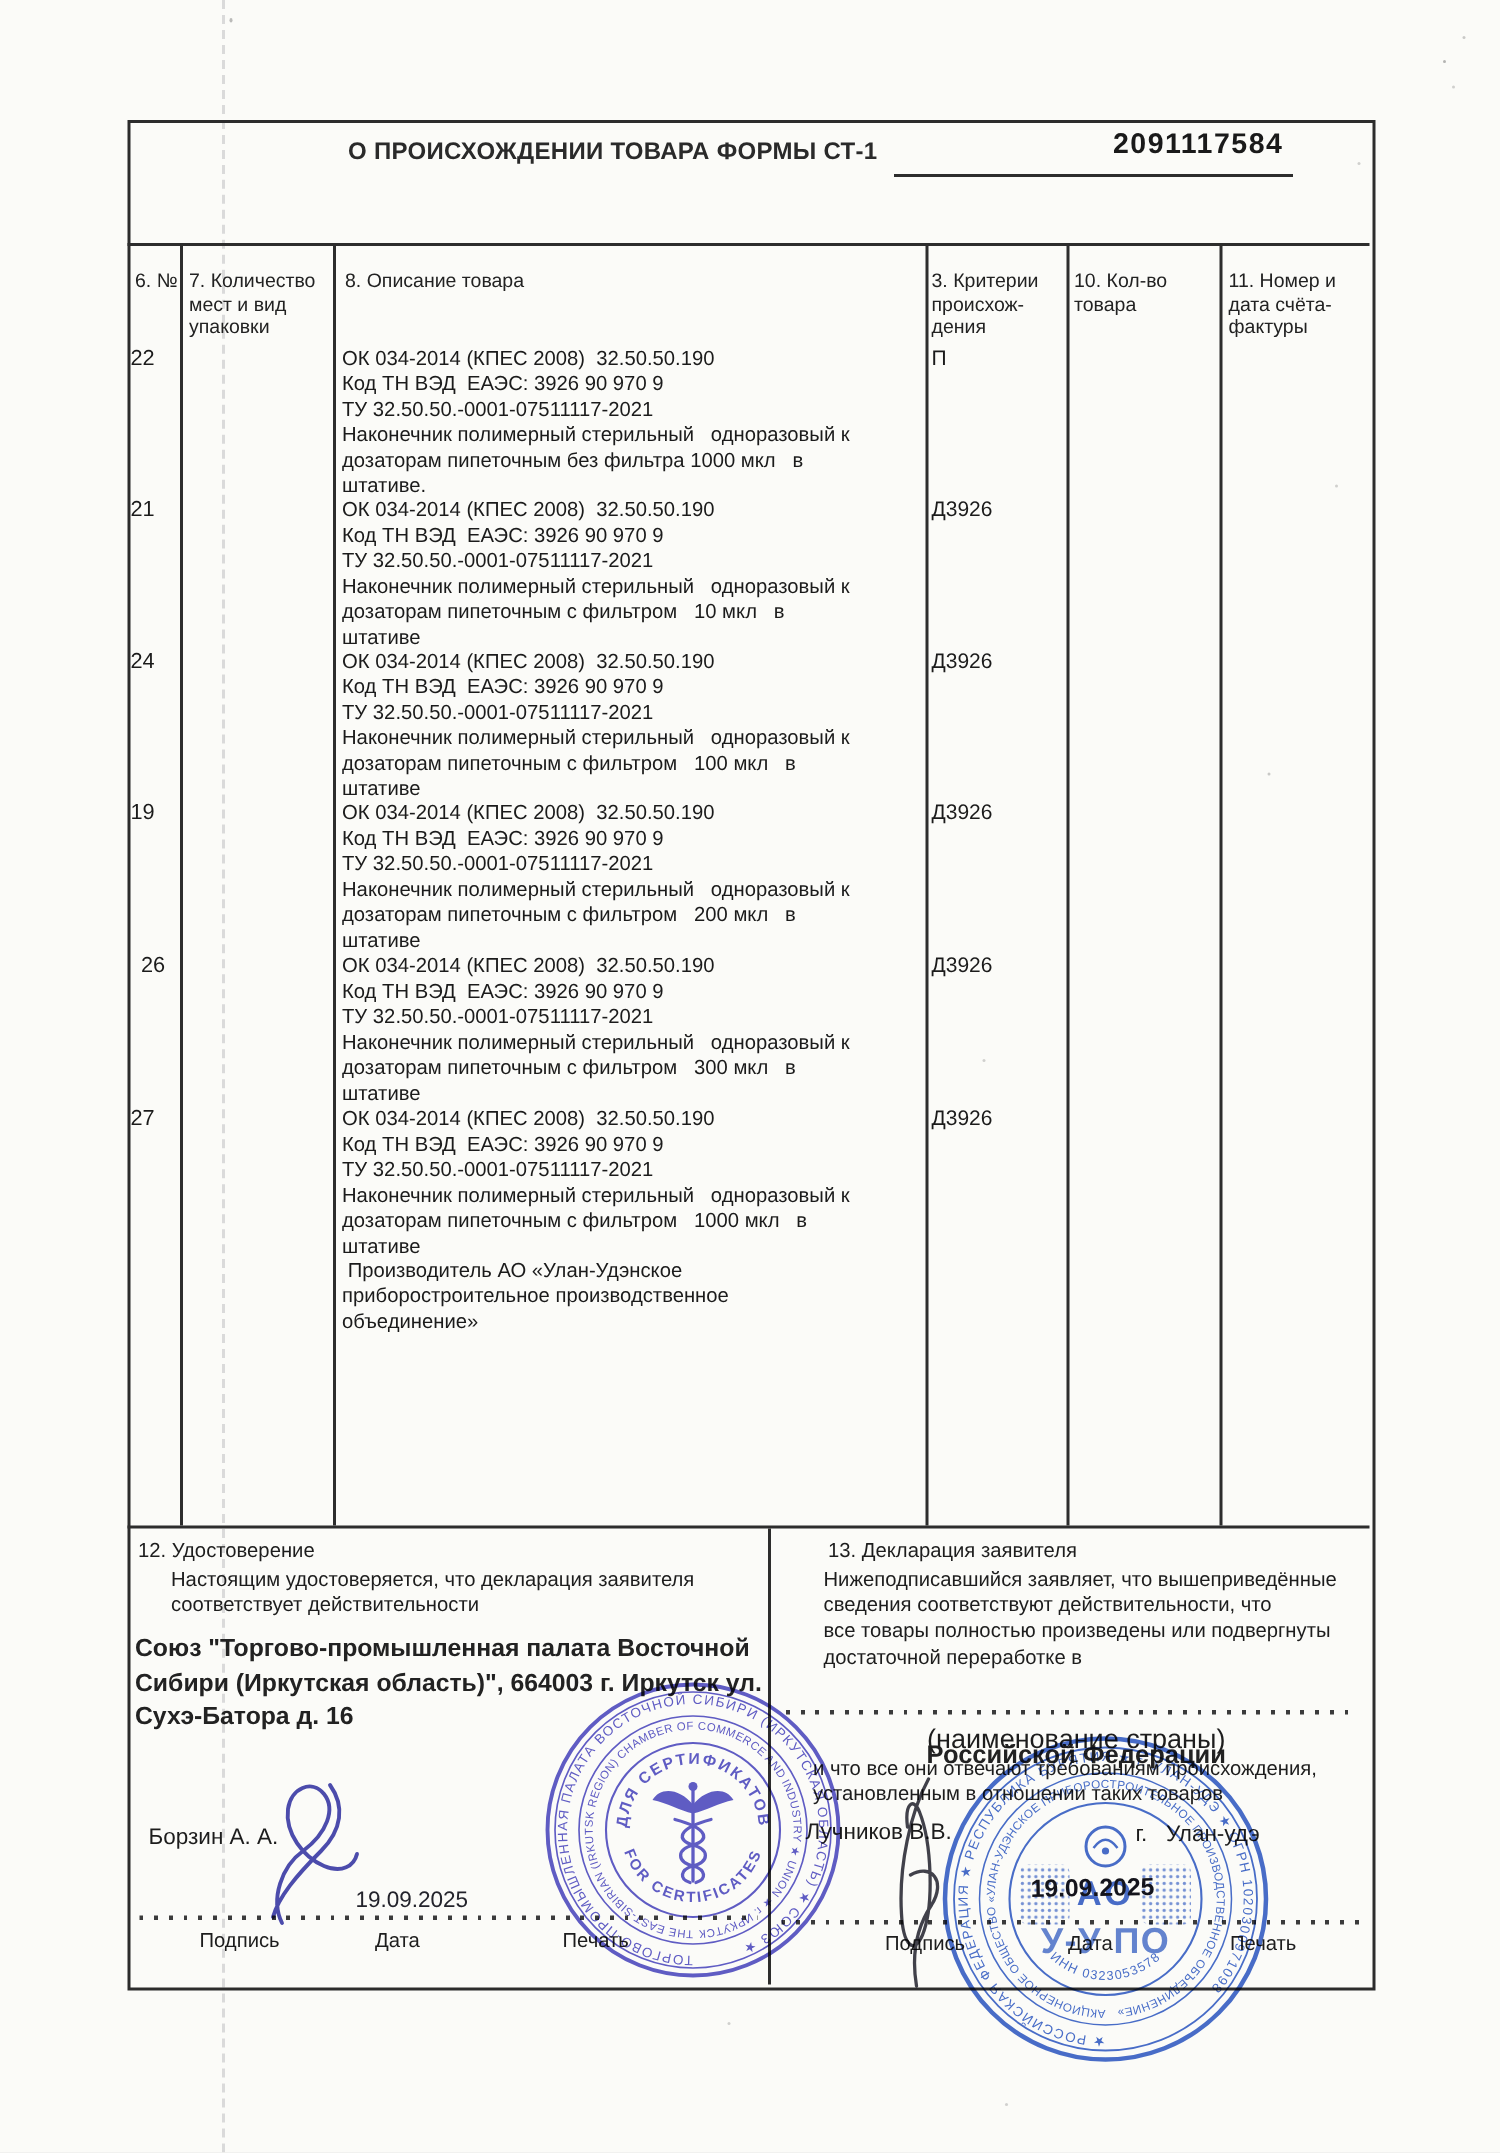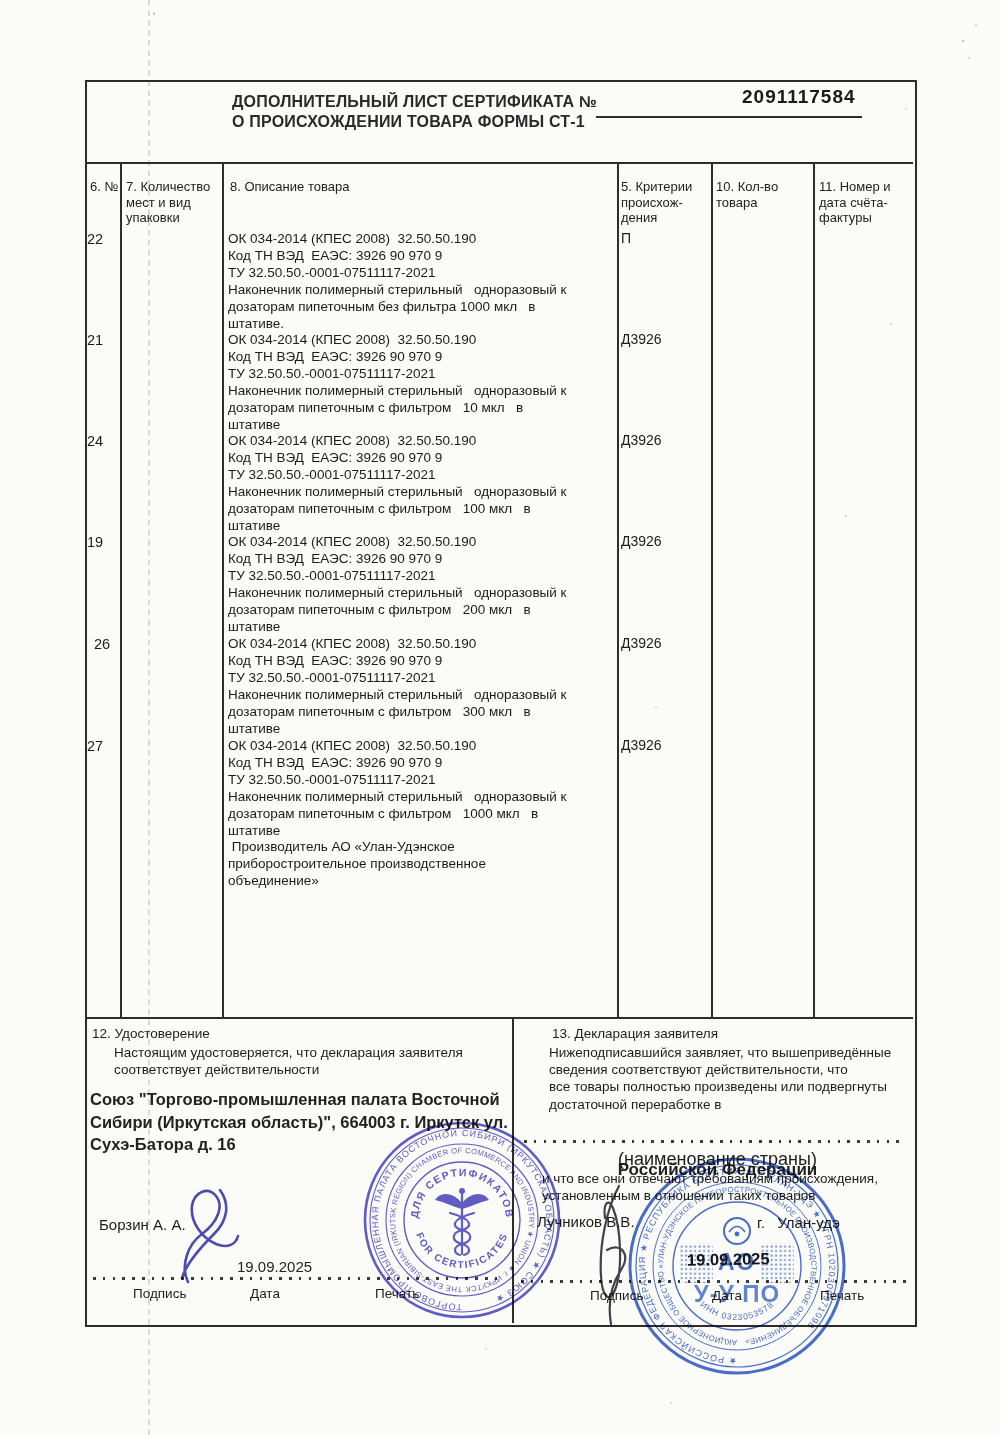--- a/index.html
+++ b/index.html
@@ -59,33 +59,32 @@
   <div class="line" style="left:85px;top:162px;width:828px;height:2px"></div>
   <div class="line" style="left:85px;top:1017px;width:828px;height:2px"></div>
   <div class="line" style="left:120px;top:164px;width:2px;height:853px"></div>
   <div class="line" style="left:222px;top:164px;width:2px;height:853px"></div>
   <div class="line" style="left:617px;top:164px;width:2px;height:853px"></div>
   <div class="line" style="left:711px;top:164px;width:2px;height:853px"></div>
   <div class="line" style="left:813px;top:164px;width:2px;height:853px"></div>
   <div class="line" style="left:512px;top:1019px;width:2px;height:304px"></div>
 
   <div class="abs title" style="left:232px;top:92px">
-    <div>ДОПОЛНИТЕЛЬНЫЙ ЛИСТ СЕРТИФИКАТА №</div>
     <div>О ПРОИСХОЖДЕНИИ ТОВАРА ФОРМЫ СТ-1</div>
   </div>
   <div class="line" style="left:596px;top:116px;width:266px;height:2px"></div>
   <div class="abs certnum" style="left:742px;top:86px">2091117584</div>
 
   <div>
     <div class="abs th pre" style="left:90px;top:179px">6. №</div>
     <div class="abs th pre" style="left:126px;top:179px">7. Количество
 мест и вид
 упаковки</div>
     <div class="abs th pre" style="left:230px;top:179px">8. Описание товара</div>
-    <div class="abs th pre" style="left:621px;top:179px">5. Критерии
+    <div class="abs th pre" style="left:621px;top:179px">3. Критерии
 происхож-
 дения</div>
     <div class="abs th pre" style="left:716px;top:179px">10. Кол-во
 товара</div>
     <div class="abs th pre" style="left:819px;top:179px">11. Номер и
 дата счёта-
 фактуры</div>
   </div>
 
   <div>

